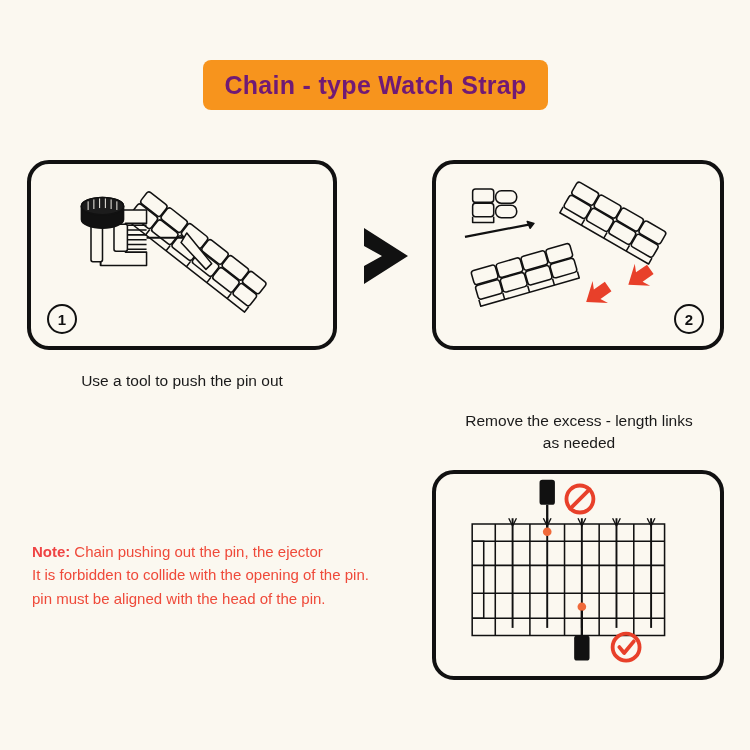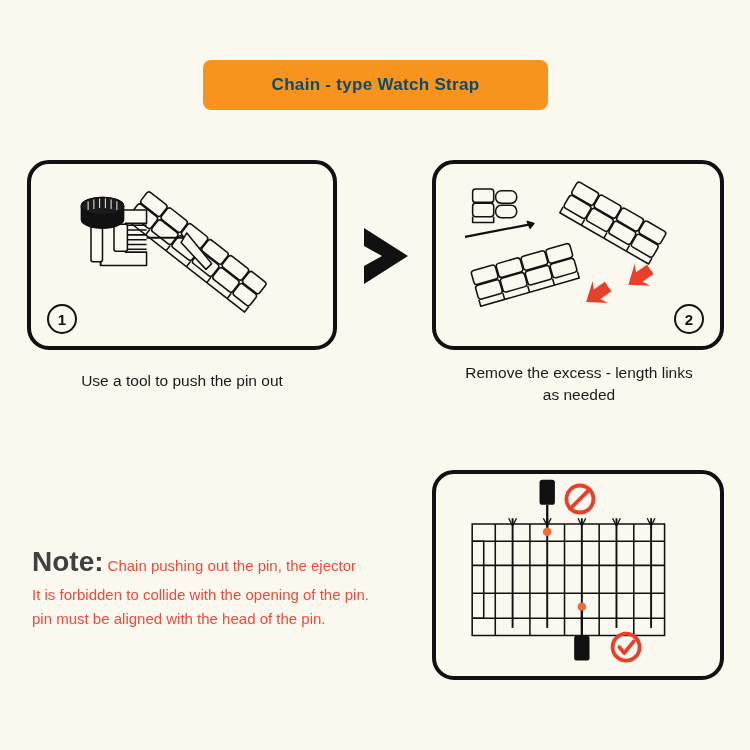--- a/index.html
+++ b/index.html
@@ -27,22 +27,22 @@
     top: 60px;
     width: 345px;
     height: 50px;
     background: #f7941d;
     border-radius: 8px;
     display: flex;
     align-items: center;
     justify-content: center;
   }
   .title-banner span {
-    color: #0c4a6e;
-    font-size: 17px;
+    color: #701a75;
+    font-size: 25px;
     font-weight: bold;
     letter-spacing: 0.3px;
   }
 
   
   .panel {
     position: absolute;
     border: 4px solid #111111;
     border-radius: 22px;
     background: #fbf8f0;
@@ -94,23 +94,23 @@
     left: 32px;
     top: 540px;
     width: 390px;
   }
   .note-line {
     font-size: 15px;
     color: #ef4a3a;
     line-height: 1.55;
   }
   .note-label {
-    font-size: 28px;
+    font-size: 15px;
     font-weight: bold;
-    color: #404040;
+    color: #ef4444;
     margin-right: 4px;
   }
 
   
   .illus {
     position: absolute;
     left: 0; top: 0;
     width: 100%;
     height: 100%;
     display: block;
@@ -224,21 +224,21 @@
       </g>
 
       <g fill="#e8402a">
         <path d="M196 118 L214 104 L210 112 L224 112 L224 124 L210 124 L214 132 Z" transform="rotate(-35 210 118)"></path>
         <path d="M152 136 L170 122 L166 130 L180 130 L180 142 L166 142 L170 150 Z" transform="rotate(-35 166 136)"></path>
       </g>
     </svg>
     <div class="step-badge" id="badge-2">2</div>
   </div>
 
-  <div class="caption" id="caption-2" style="white-space: pre-line;">Remove the excess - length links
+  <div class="caption" id="caption-2" style="white-space: pre-line; margin-top: 48px;">Remove the excess - length links
 as needed</div>
 
   <div class="note-block">
     <div class="note-line">
       <span class="note-label">Note:</span><span>Chain pushing out the pin, the ejector</span>
     </div>
     <div class="note-line">It is forbidden to collide with the opening of the pin.</div>
     <div class="note-line">pin must be aligned with the head of the pin.</div>
   </div>
 

